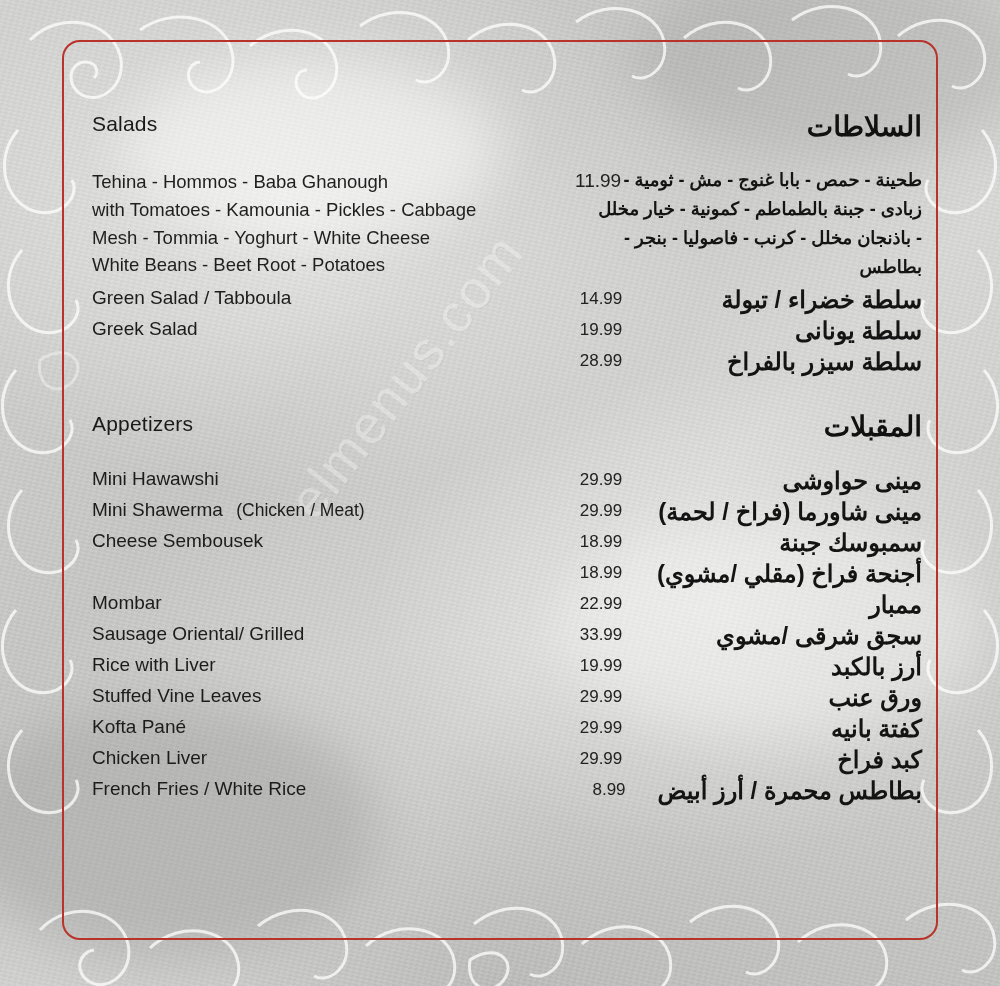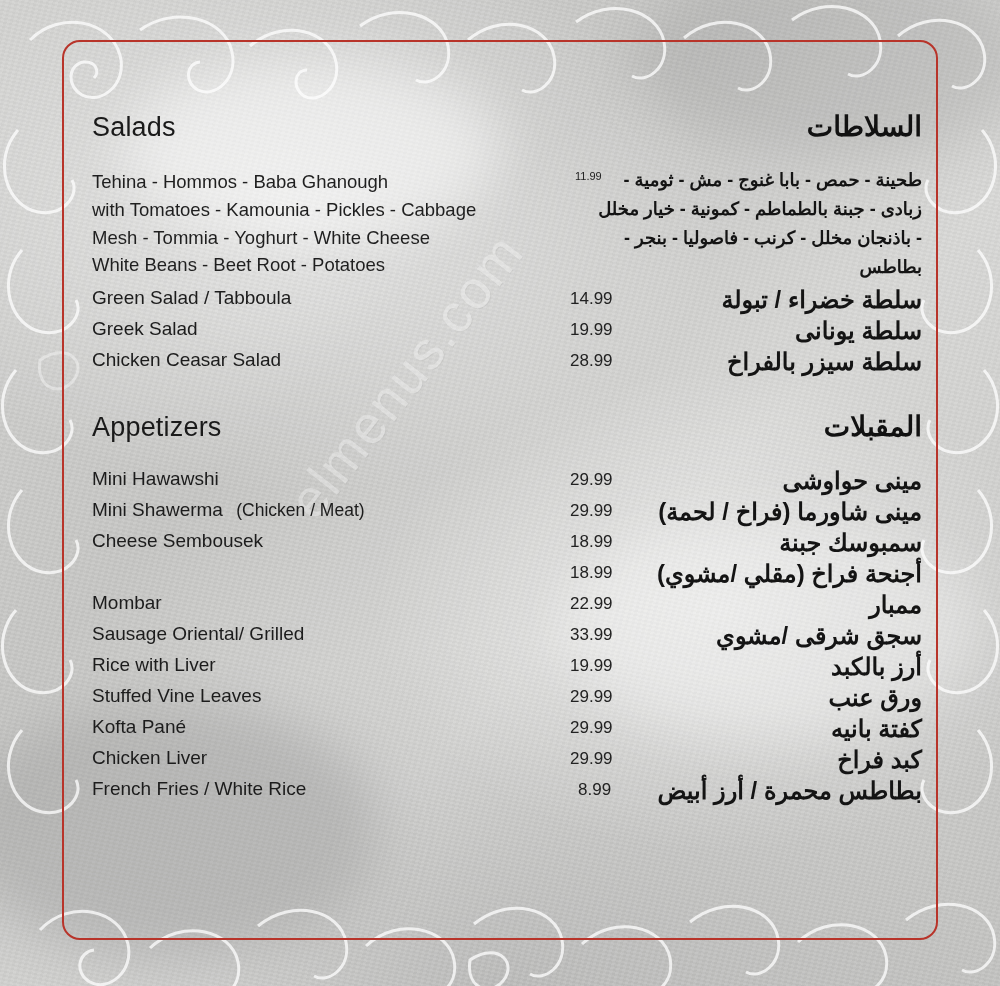--- a/index.html
+++ b/index.html
@@ -72,21 +72,21 @@
 
   .section-head {
     position: relative;
     height: 44px;
     margin-bottom: 12px;
   }
   .section-head .en {
     position: absolute;
     left: 0;
     top: 0;
-    font-size: 27px;
+    font-size: 21px;
     color: #1a1a1a;
     letter-spacing: .2px;
   }
   .section-head .ar {
     position: absolute;
     right: 0;
     top: -2px;
     font-size: 28px;
     font-weight: bold;
     color: #111;
@@ -101,21 +101,21 @@
   .intro .en-block {
     width: 430px;
     font-size: 18.5px;
     line-height: 1.50;
     color: #1f1f1f;
   }
   .intro .price {
     position: absolute;
     left: 483px;
     top: 2px;
-    font-size: 11px;
+    font-size: 19px;
     color: #222;
   }
   .intro .ar-block {
     position: absolute;
     right: 0;
     top: -2px;
     width: 400px;
     text-align: right;
     direction: rtl;
     font-size: 18px;
@@ -141,21 +141,21 @@
     white-space: nowrap;
   }
   .row .en .paren {
     font-size: 17.5px;
   }
   .row .price {
     position: absolute;
     left: 478px;
     top: 2px;
     width: 62px;
-    text-align: left;
+    text-align: center;
     font-size: 17px;
     color: #222;
   }
   .row .ar {
     position: absolute;
     right: 0;
     top: -1px;
     font-size: 24px;
     font-weight: bold;
     direction: rtl;
@@ -275,21 +275,20 @@
         <div class="en">Green Salad / Tabboula</div>
         <div class="price">14.99</div>
         <div class="ar">سلطة خضراء / تبولة</div>
       </div>
       <div class="row tall">
         <div class="en">Greek Salad</div>
         <div class="price">19.99</div>
         <div class="ar">سلطة يونانى</div>
       </div>
       <div class="row tall">
-        <div class="en">Chicken Ceasar Salad</div>
         <div class="price">28.99</div>
         <div class="ar">سلطة سيزر بالفراخ</div>
       </div>
     </div>
 
     <div class="gap"></div>
 
     <div class="section-head">
       <div class="en">Appetizers</div>
       <div class="ar">المقبلات</div>

